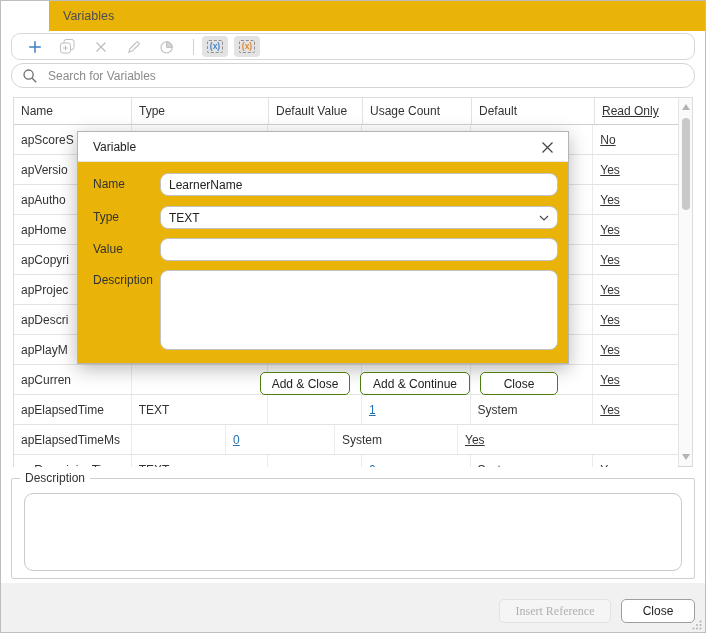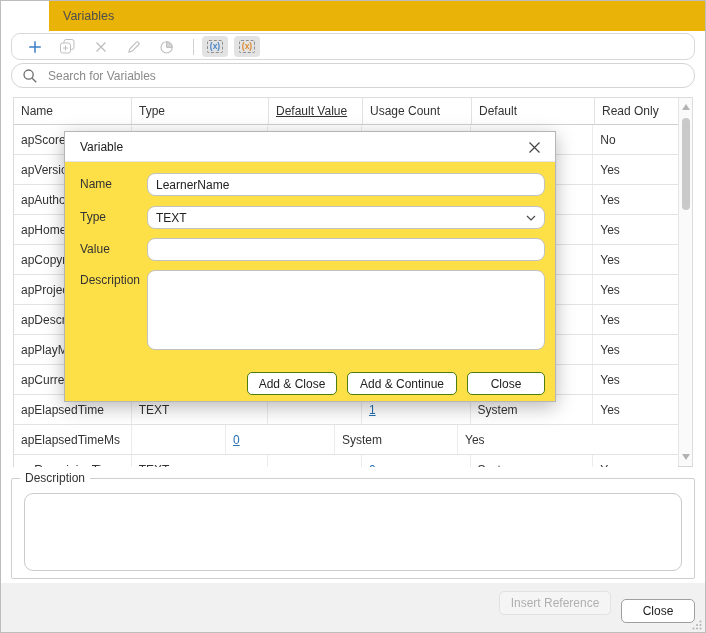--- a/index.html
+++ b/index.html
@@ -33,47 +33,47 @@
                   color:#b91c1c; margin-left:8px; background:transparent; }
   .search input::placeholder { color:#8a8a8a; }
   
   .vtable { position:absolute; left:12px; top:96px; width:680px; height:370px;
             border:1px solid #dcdcdc; border-bottom:1px solid #d5d5d5; background:#fff; }
   .thead { display:flex; height:27px; border-bottom:1px solid #cfcfcf; }
   .th { padding:6px 0 0 7px; color:#333; border-right:1px solid #e2e2e2; overflow:hidden; white-space:nowrap; }
   .tbody { position:absolute; left:0; top:27px; width:664px; height:342px; overflow:hidden; }
   .tr { display:flex; height:30px; border-bottom:1px solid #e3e3e3; background:#fff; }
   .td { padding:8px 0 0 7px; border-right:1px solid #ebebeb; overflow:hidden; white-space:nowrap; }
-  .c0 { width:118px; } .c1 { width:137px; } .c2 { width:94px;text-decoration:underline; }
-  .c3 { width:109px; } .c4 { width:123px; } .c5 { width:85px; border-right:none; }
+  .c0 { width:118px; } .c1 { width:137px; } .c2 { width:94px; }
+  .c3 { width:109px; } .c4 { width:123px; } .c5 { width:85px; border-right:none;text-decoration:underline; }
   .usage-link { color:#2470b3; text-decoration:underline; cursor:pointer; }
   
   .vscroll { position:absolute; right:0; top:0; width:14px; height:368px; background:#fafafa; border-left:1px solid #e4e4e4; }
   .arr { position:absolute; left:3px; width:0; height:0; border-left:4px solid transparent; border-right:4px solid transparent; }
   .arr-up { top:6px; border-bottom:6px solid #b3b3b3; }
   .arr-down { bottom:6px; border-top:6px solid #b3b3b3; }
   .thumb { position:absolute; left:3px; top:20px; width:8px; height:92px; background:#c9c9c9; border-radius:5px; }
   
   .descbox { position:absolute; left:10px; top:470px; width:684px; height:108px;
              border:1px solid #cfcfcf; border-radius:2px; margin:0; padding:0; }
   .descbox legend { margin-left:8px; padding:0 5px; font-size:12px; color:#333; }
   .descbox textarea { position:absolute; left:12px; top:8px; width:658px; height:78px;
                       border:1px solid #cbcbcb; border-radius:9px; resize:none; outline:none;
                       font-family:inherit; font-size:12px; background:#fff; }
   
   .footer { position:absolute; left:0; top:582px; width:100%; height:51px; background:#f1f1f1; }
   .btn { font-family:inherit; font-size:12px; border-radius:5px; cursor:pointer; }
-  .btn-insert { position:absolute; left:498px; top:8px; width:112px; height:24px;
-                background:#f5f5f5; border:1px solid #e2e2e2; color:#b0b0b0; }
+  .btn-insert { position:absolute; left:498px; top:16px; width:112px; height:24px;
+                background:#f5f5f5; border:1px solid #e2e2e2; color:#b0b0b0;font-family:Liberation Serif, serif; }
   .btn-footer-close { position:absolute; left:620px; top:16px; width:74px; height:24px;
                 background:#fff; border:1px solid #9f9f9f; color:#222; }
   .grip { position:absolute; right:3px; bottom:4px; }
   
-  .dialog { position:absolute; left:63px; top:130px; width:492px; height:271px;
-            background:#fde047; border:1px solid #b5b5b5;
+  .dialog { position:absolute; left:76px; top:130px; width:492px; height:233px;
+            background:#eab308; border:1px solid #b5b5b5;
             box-shadow:0 5px 18px rgba(0,0,0,0.28); }
   .dlg-titlebar { position:absolute; left:0; top:0; width:100%; height:30px; background:#fff;
                   border-bottom:1px solid #e6e6e6; }
   .dlg-title { position:absolute; left:15px; top:8px; color:#222; }
   .dlg-close { position:absolute; right:12px; top:7px; width:17px; height:17px;
                display:flex; align-items:center; justify-content:center; cursor:pointer; }
   .dlg-label { position:absolute; left:15px; color:#333; }
   .dlg-field { position:absolute; left:82px; width:398px; height:23px; border:1px solid #c2c2c2;
                border-radius:8px; background:#fff; font-family:inherit; font-size:12px;
                padding:0 8px; outline:none; color:#222; }

